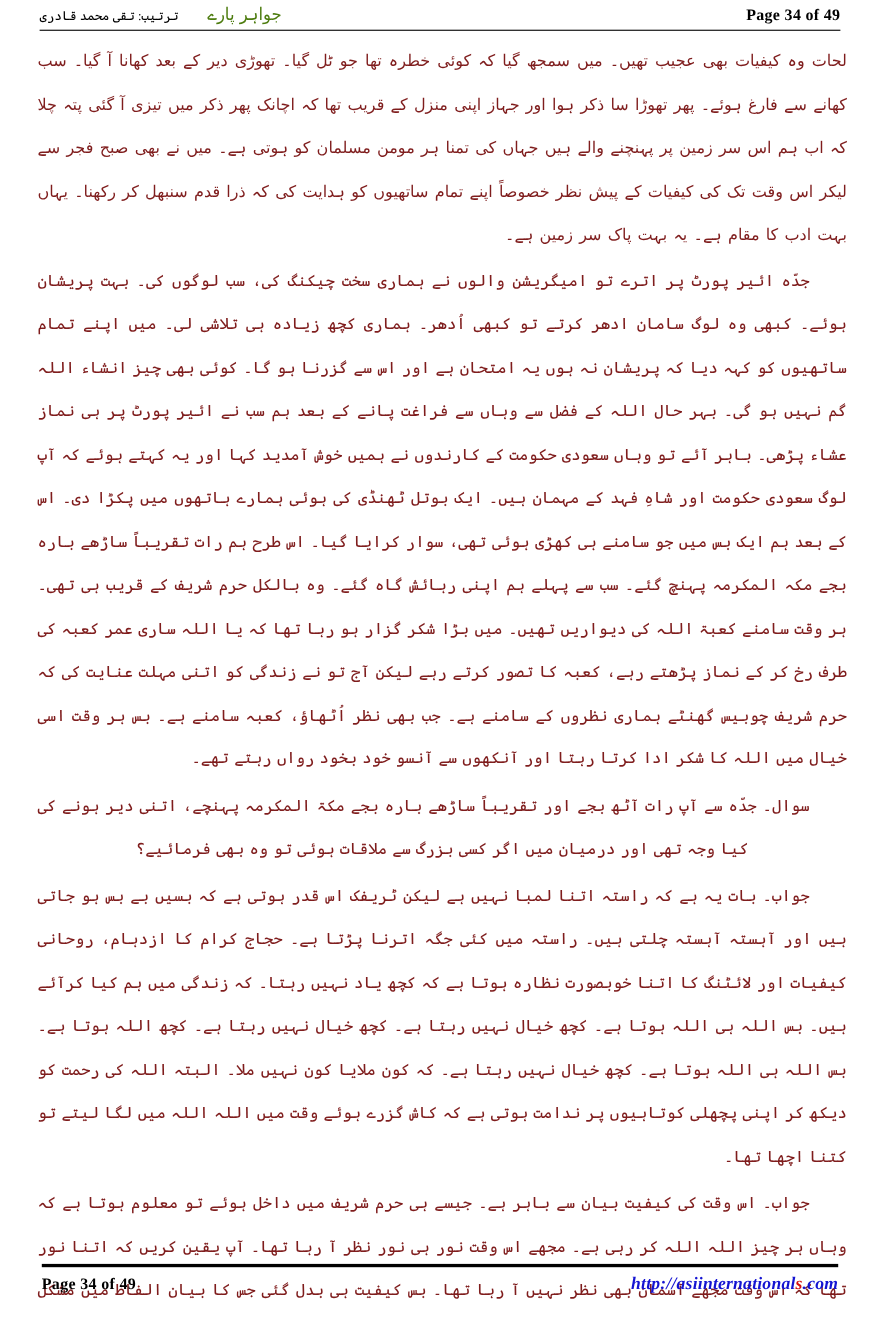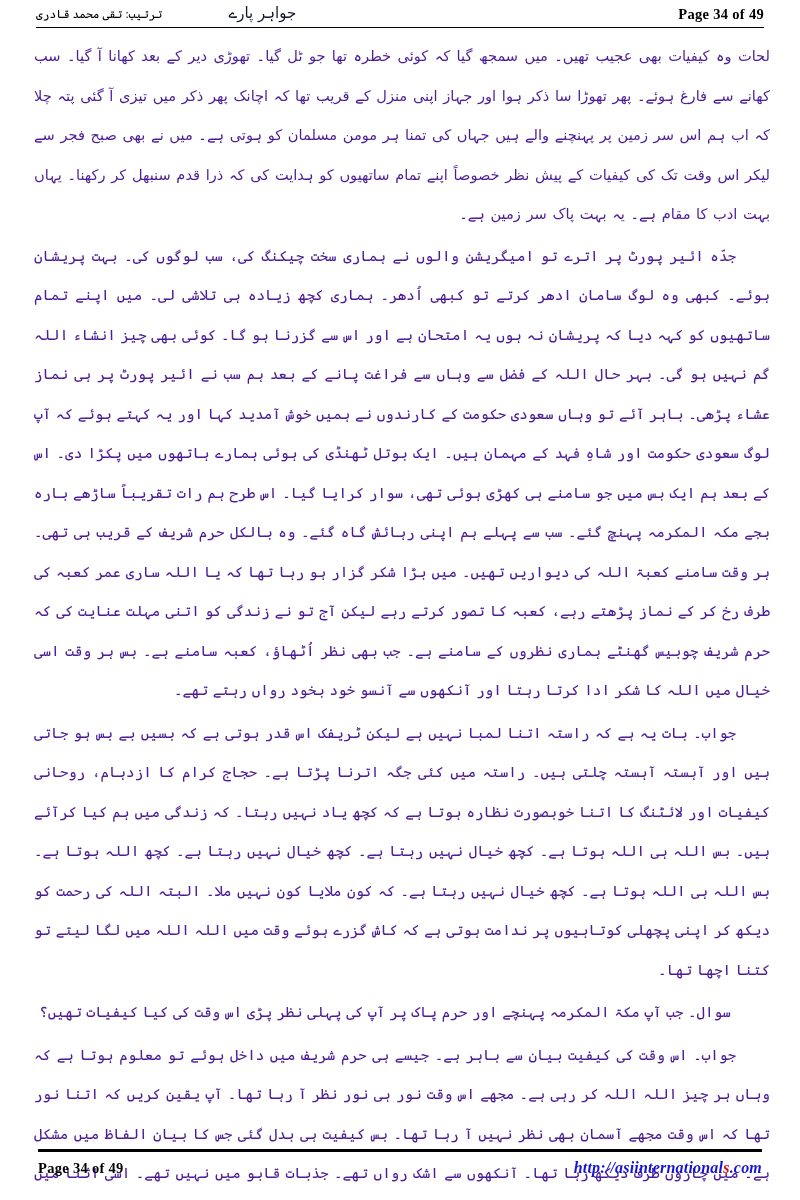--- a/index.html
+++ b/index.html
@@ -41,24 +41,23 @@
     direction: rtl;
     display: flex;
     align-items: baseline;
     gap: 26px;
     white-space: nowrap;
   }
   .book-title {
     font-family: "DejaVu Sans", "Liberation Sans", sans-serif;
     font-size: 15px;
     line-height: 1;
-    color: #0f172a;
+    color: #4d7c0f;
     letter-spacing: -0.2px;
     transform: scaleY(1.05);
-    margin-left: 40px;
   }
   .compiler {
     font-family: Liberation Serif, serif;
     font-size: 11.5px;
     line-height: 1;
     color: #000000;
   }
   .header-left {
     direction: ltr;
     font-family: "Liberation Serif", "DejaVu Serif", serif;
@@ -86,21 +85,21 @@
     bottom: 62px;
     direction: rtl;
     text-align: justify;
     text-align-last: right;
   }
 
   .para {
     font-family: "DejaVu Sans", "Liberation Sans", sans-serif;
     font-size: 14.6px;
     line-height: 39.5px;
-    color: #4c1d95;
+    color: #7f1d1d;
     margin: 0 0 0 0;
     text-align: justify;
     text-align-last: right;
     word-spacing: 1px;
     direction: rtl;
     unicode-bidi: isolate;
   }
   .para.indent {
     text-indent: 34px;
   }
@@ -166,24 +165,24 @@
     <div class="header-left">Page 34  of 49</div>
   </div>
   <div class="header-rule"></div>
 
   <div class="content">
 
     <p class="para">لحات وہ کیفیات بھی عجیب تھیں۔ میں سمجھ گیا کہ کوئی خطرہ تھا جو ٹل گیا۔ تھوڑی دیر کے بعد کھانا آ گیا۔ سب کھانے سے فارغ ہوئے۔ پھر تھوڑا سا ذکر ہوا اور جہاز اپنی منزل کے قریب تھا کہ اچانک پھر ذکر میں تیزی آ گئی پتہ چلا کہ اب ہم اس سر زمین پر پہنچنے والے ہیں جہاں کی تمنا ہر مومن مسلمان کو ہوتی ہے۔ میں نے بھی صبح فجر سے لیکر اس وقت تک کی کیفیات کے پیش نظر خصوصاً اپنے تمام ساتھیوں کو ہدایت کی کہ ذرا قدم سنبھل کر رکھنا۔ یہاں بہت ادب کا مقام ہے۔ یہ بہت پاک سر زمین ہے۔</p>
 
     <p class="para indent gap-above">جدّہ ائیر پورٹ پر اترے تو امیگریشن والوں نے ہماری سخت چیکنگ کی، سب لوگوں کی۔ بہت پریشان ہوئے۔ کبھی وہ لوگ سامان ادھر کرتے تو کبھی اُدھر۔ ہماری کچھ زیادہ ہی تلاشی لی۔ میں اپنے تمام ساتھیوں کو کہہ دیا کہ پریشان نہ ہوں یہ امتحان ہے اور اس سے گزرنا ہو گا۔ کوئی بھی چیز انشاء اللہ گم نہیں ہو گی۔ بہر حال اللہ کے فضل سے وہاں سے فراغت پانے کے بعد ہم سب نے ائیر پورٹ پر ہی نماز عشاء پڑھی۔ باہر آئے تو وہاں سعودی حکومت کے کارندوں نے ہمیں خوش آمدید کہا اور یہ کہتے ہوئے کہ آپ لوگ سعودی حکومت اور شاہِ فہد کے مہمان ہیں۔ ایک بوتل ٹھنڈی کی ہوئی ہمارے ہاتھوں میں پکڑا دی۔ اس کے بعد ہم ایک بس میں جو سامنے ہی کھڑی ہوئی تھی، سوار کرایا گیا۔ اس طرح ہم رات تقریباً ساڑھے بارہ بجے مکہ المکرمہ پہنچ گئے۔ سب سے پہلے ہم اپنی رہائش گاہ گئے۔ وہ بالکل حرم شریف کے قریب ہی تھی۔ ہر وقت سامنے کعبۃ اللہ کی دیواریں تھیں۔ میں بڑا شکر گزار ہو رہا تھا کہ یا اللہ ساری عمر کعبہ کی طرف رخ کر کے نماز پڑھتے رہے، کعبہ کا تصور کرتے رہے لیکن آج تو نے زندگی کو اتنی مہلت عنایت کی کہ حرم شریف چوبیس گھنٹے ہماری نظروں کے سامنے ہے۔ جب بھی نظر اُٹھاؤ، کعبہ سامنے ہے۔ بس ہر وقت اسی خیال میں اللہ کا شکر ادا کرتا رہتا اور آنکھوں سے آنسو خود بخود رواں رہتے تھے۔</p>
 
+    <p class="para indent center-last gap-above">سوال۔ جدّہ سے آپ رات آٹھ بجے اور تقریباً ساڑھے بارہ بجے مکۃ المکرمہ پہنچے، اتنی دیر ہونے کی کیا وجہ تھی اور درمیان میں اگر کسی بزرگ سے ملاقات ہوئی تو وہ بھی فرمائیے؟</p>
 
     <p class="para indent gap-above">جواب۔ بات یہ ہے کہ راستہ اتنا لمبا نہیں ہے لیکن ٹریفک اس قدر ہوتی ہے کہ بسیں بے بس ہو جاتی ہیں اور آہستہ آہستہ چلتی ہیں۔ راستہ میں کئی جگہ اترنا پڑتا ہے۔ حجاج کرام کا ازدہام، روحانی کیفیات اور لائٹنگ کا اتنا خوبصورت نظارہ ہوتا ہے کہ کچھ یاد نہیں رہتا۔ کہ زندگی میں ہم کیا کرآئے ہیں۔ بس اللہ ہی اللہ ہوتا ہے۔ کچھ خیال نہیں رہتا ہے۔ کچھ خیال نہیں رہتا ہے۔ کچھ اللہ ہوتا ہے۔ بس اللہ ہی اللہ ہوتا ہے۔ کچھ خیال نہیں رہتا ہے۔ کہ کون ملایا کون نہیں ملا۔ البتہ اللہ کی رحمت کو دیکھ کر اپنی پچھلی کوتاہیوں پر ندامت ہوتی ہے کہ کاش گزرے ہوئے وقت میں اللہ اللہ میں لگا لیتے تو کتنا اچھا تھا۔</p>
 
-    <p class="para indent center-last gap-above">سوال۔ جب آپ مکۃ المکرمہ پہنچے اور حرم پاک پر آپ کی پہلی نظر پڑی اس وقت کی کیا کیفیات تھیں؟</p>
 
     <p class="para indent gap-above">جواب۔ اس وقت کی کیفیت بیان سے باہر ہے۔ جیسے ہی حرم شریف میں داخل ہوئے تو معلوم ہوتا ہے کہ وہاں ہر چیز اللہ اللہ کر رہی ہے۔ مجھے اس وقت نور ہی نور نظر آ رہا تھا۔ آپ یقین کریں کہ اتنا نور تھا کہ اس وقت مجھے آسمان بھی نظر نہیں آ رہا تھا۔ بس کیفیت ہی بدل گئی جس کا بیان الفاظ میں مشکل ہے۔ میں چاروں طرف دیکھ رہا تھا۔ آنکھوں سے اشک رواں تھے۔ جذبات قابو میں نہیں تھے۔ اسی اثنا میں دیکھا کہ ہلکی ہلکی بارش شروع ہو چکی ہے۔ مجھ پر ہلکی ہلکی پھوار پڑ رہی ہے۔ ساتھ ہی ساتھ</p>
 
   </div>
 
   <div class="footer-rule"></div>
   <div class="page-footer">
     <div class="footer-page">Page 34  of 49</div>
     <a class="footer-url" href="#"><span class="url-blue">http://asiinternational</span><span class="url-red">s</span><span class="url-blue">.com</span></a>
   </div>

